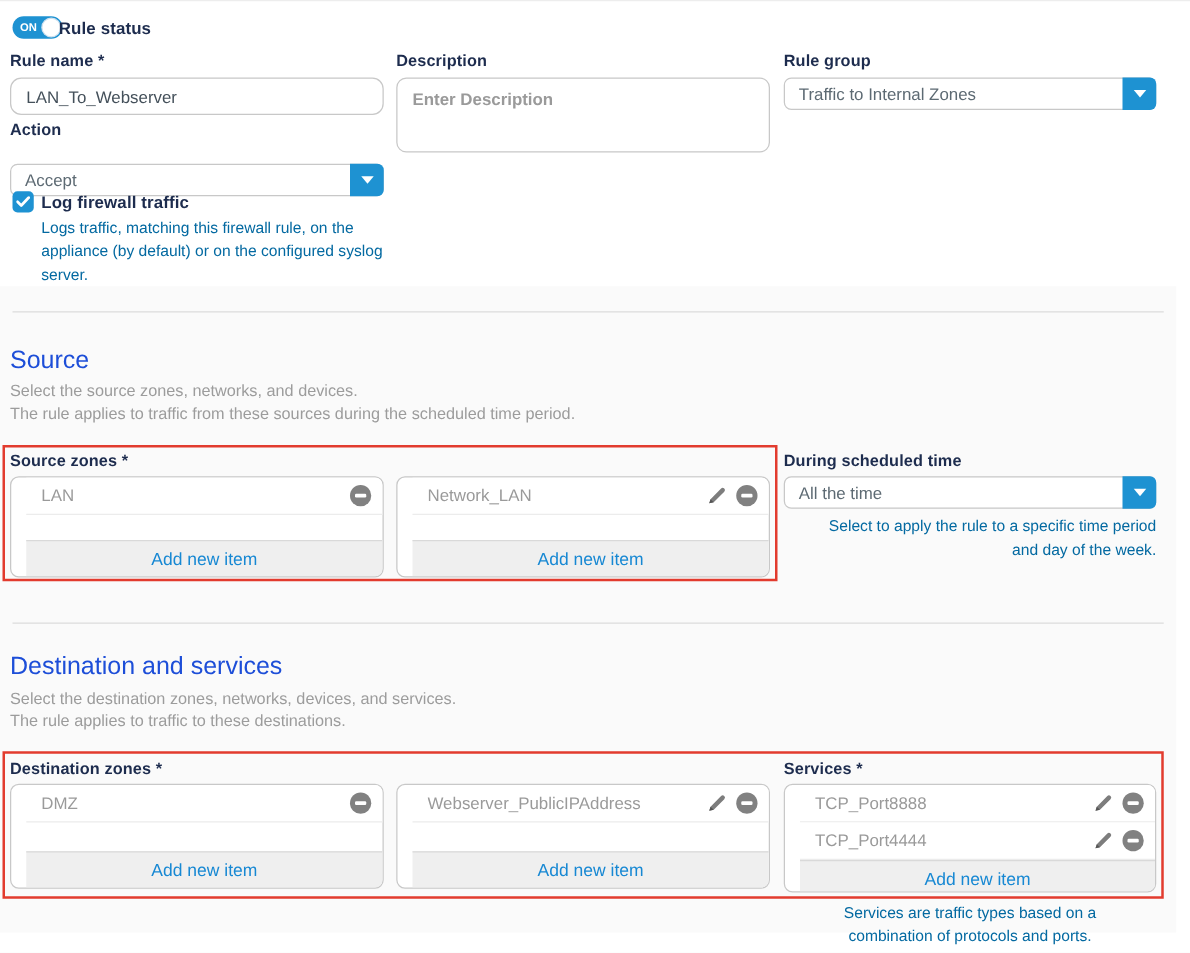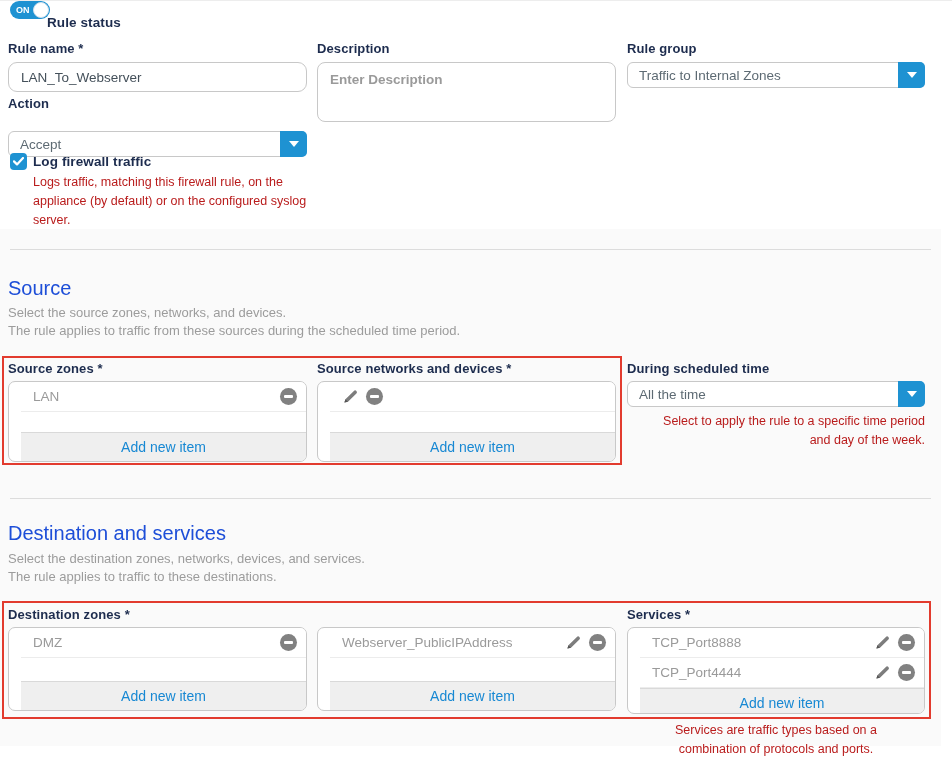--- a/index.html
+++ b/index.html
@@ -9,21 +9,21 @@
     font-family:"Liberation Sans","DejaVu Sans",sans-serif;
     -webkit-font-smoothing:antialiased;
   }
   #page{position:absolute;inset:0;border-top:1px solid #ededed;}
 
   
   .abs{position:absolute;box-sizing:border-box;}
   .field-label{font-size:13px;font-weight:700;color:#1d2c4e;letter-spacing:.1px;}
   .section-title{font-size:20px;font-weight:400;color:#1d4ed8;}
   .section-sub{font-size:13px;color:#9c9c9c;}
-  .help-text{font-size:12.5px;color:#b91c1c;line-height:1.5;}
+  .help-text{font-size:12.5px;color:#0369a1;line-height:1.5;}
 
   .gray-band{left:0;top:228px;width:941px;height:517px;background:#fafafa;}
   .divider{height:1px;background:#dcdcdc;left:10px;width:921px;}
 
   
   .text-input{
     border:1px solid #c8c8c8;border-radius:9px;background:#fff;
     padding:14px 12px;font-size:13.5px;color:#44505a;outline:none;
     font-family:inherit;
   }
@@ -77,21 +77,21 @@
 </style>
 </head>
 <body>
 
 <div id="page">
 
   <div class="abs gray-band"></div>
   <div class="abs divider" style="top:248px;"></div>
   <div class="abs divider" style="top:497px;"></div>
 
-  <div class="abs toggle" style="left:10px;top:0;">
+  <div class="abs toggle" style="left:10px;top:12px;">
     <span class="on-label">ON</span>
     <span class="knob"></span>
   </div>
   <div class="abs field-label" style="left:47px;top:14px;font-size:13.5px;">Rule status</div>
 
   <div class="abs field-label" style="left:8px;top:40px;">Rule name *</div>
   <div class="abs field-label" style="left:317px;top:40px;">Description</div>
   <div class="abs field-label" style="left:627px;top:40px;">Rule group</div>
 
   <input class="abs text-input" style="left: 8px; top: 61px; width: 299px; height: 24px;" value="LAN_To_Webserver">
@@ -121,35 +121,35 @@
   <div class="abs field-label" style="left:33px;top:153px;font-size:13.5px;">Log firewall traffic</div>
   <div class="abs help-text" style="left:33px;top:172px;width:282px;">Logs traffic, matching this firewall rule, on the appliance (by default) or on the configured syslog server.</div>
 
   <div class="abs section-title" style="left:8px;top:276px;">Source</div>
   <div class="abs section-sub" style="left:8px;top:304px;">Select the source zones, networks, and devices.</div>
   <div class="abs section-sub" style="left:8px;top:322px;">The rule applies to traffic from these sources during the scheduled time period.</div>
 
   <div class="abs annotation" style="left:2px;top:355px;width:620px;height:109px;"></div>
 
   <div class="abs field-label" style="left:8px;top:360px;">Source zones *</div>
-  <div class="abs field-label" style="left:317px;top:360px;">Source networks and devices *</div>
   <div class="abs field-label" style="left:627px;top:360px;">During scheduled time</div>
 
   <div class="abs listbox" style="left:8px;top:380px;width:299px;height:81px;">
     <div class="item">
       <span class="item-name">LAN</span>
       <span class="item-icons">
         <span class="minus-btn"></span>
       </span>
     </div>
     <div class="add-row">Add new item</div>
   </div>
 
   <div class="abs listbox" style="left:317px;top:380px;width:299px;height:81px;">
     <div class="item">
+      <span class="item-name">Network_LAN</span>
       <span class="item-icons">
         <span class="pencil-btn">
           <svg width="15" height="15" viewBox="0 0 16 16">
             <path d="M1.5 14.5 L2.6 11 L11.6 2 a1.9 1.9 0 0 1 2.7 2.7 L5.3 13.7 Z" fill="#7d7d7d"></path>
             <path d="M1.5 14.5 L2.6 11 L5.3 13.7 Z" fill="#555555"></path>
           </svg>
         </span>
         <span class="minus-btn"></span>
       </span>
     </div>

